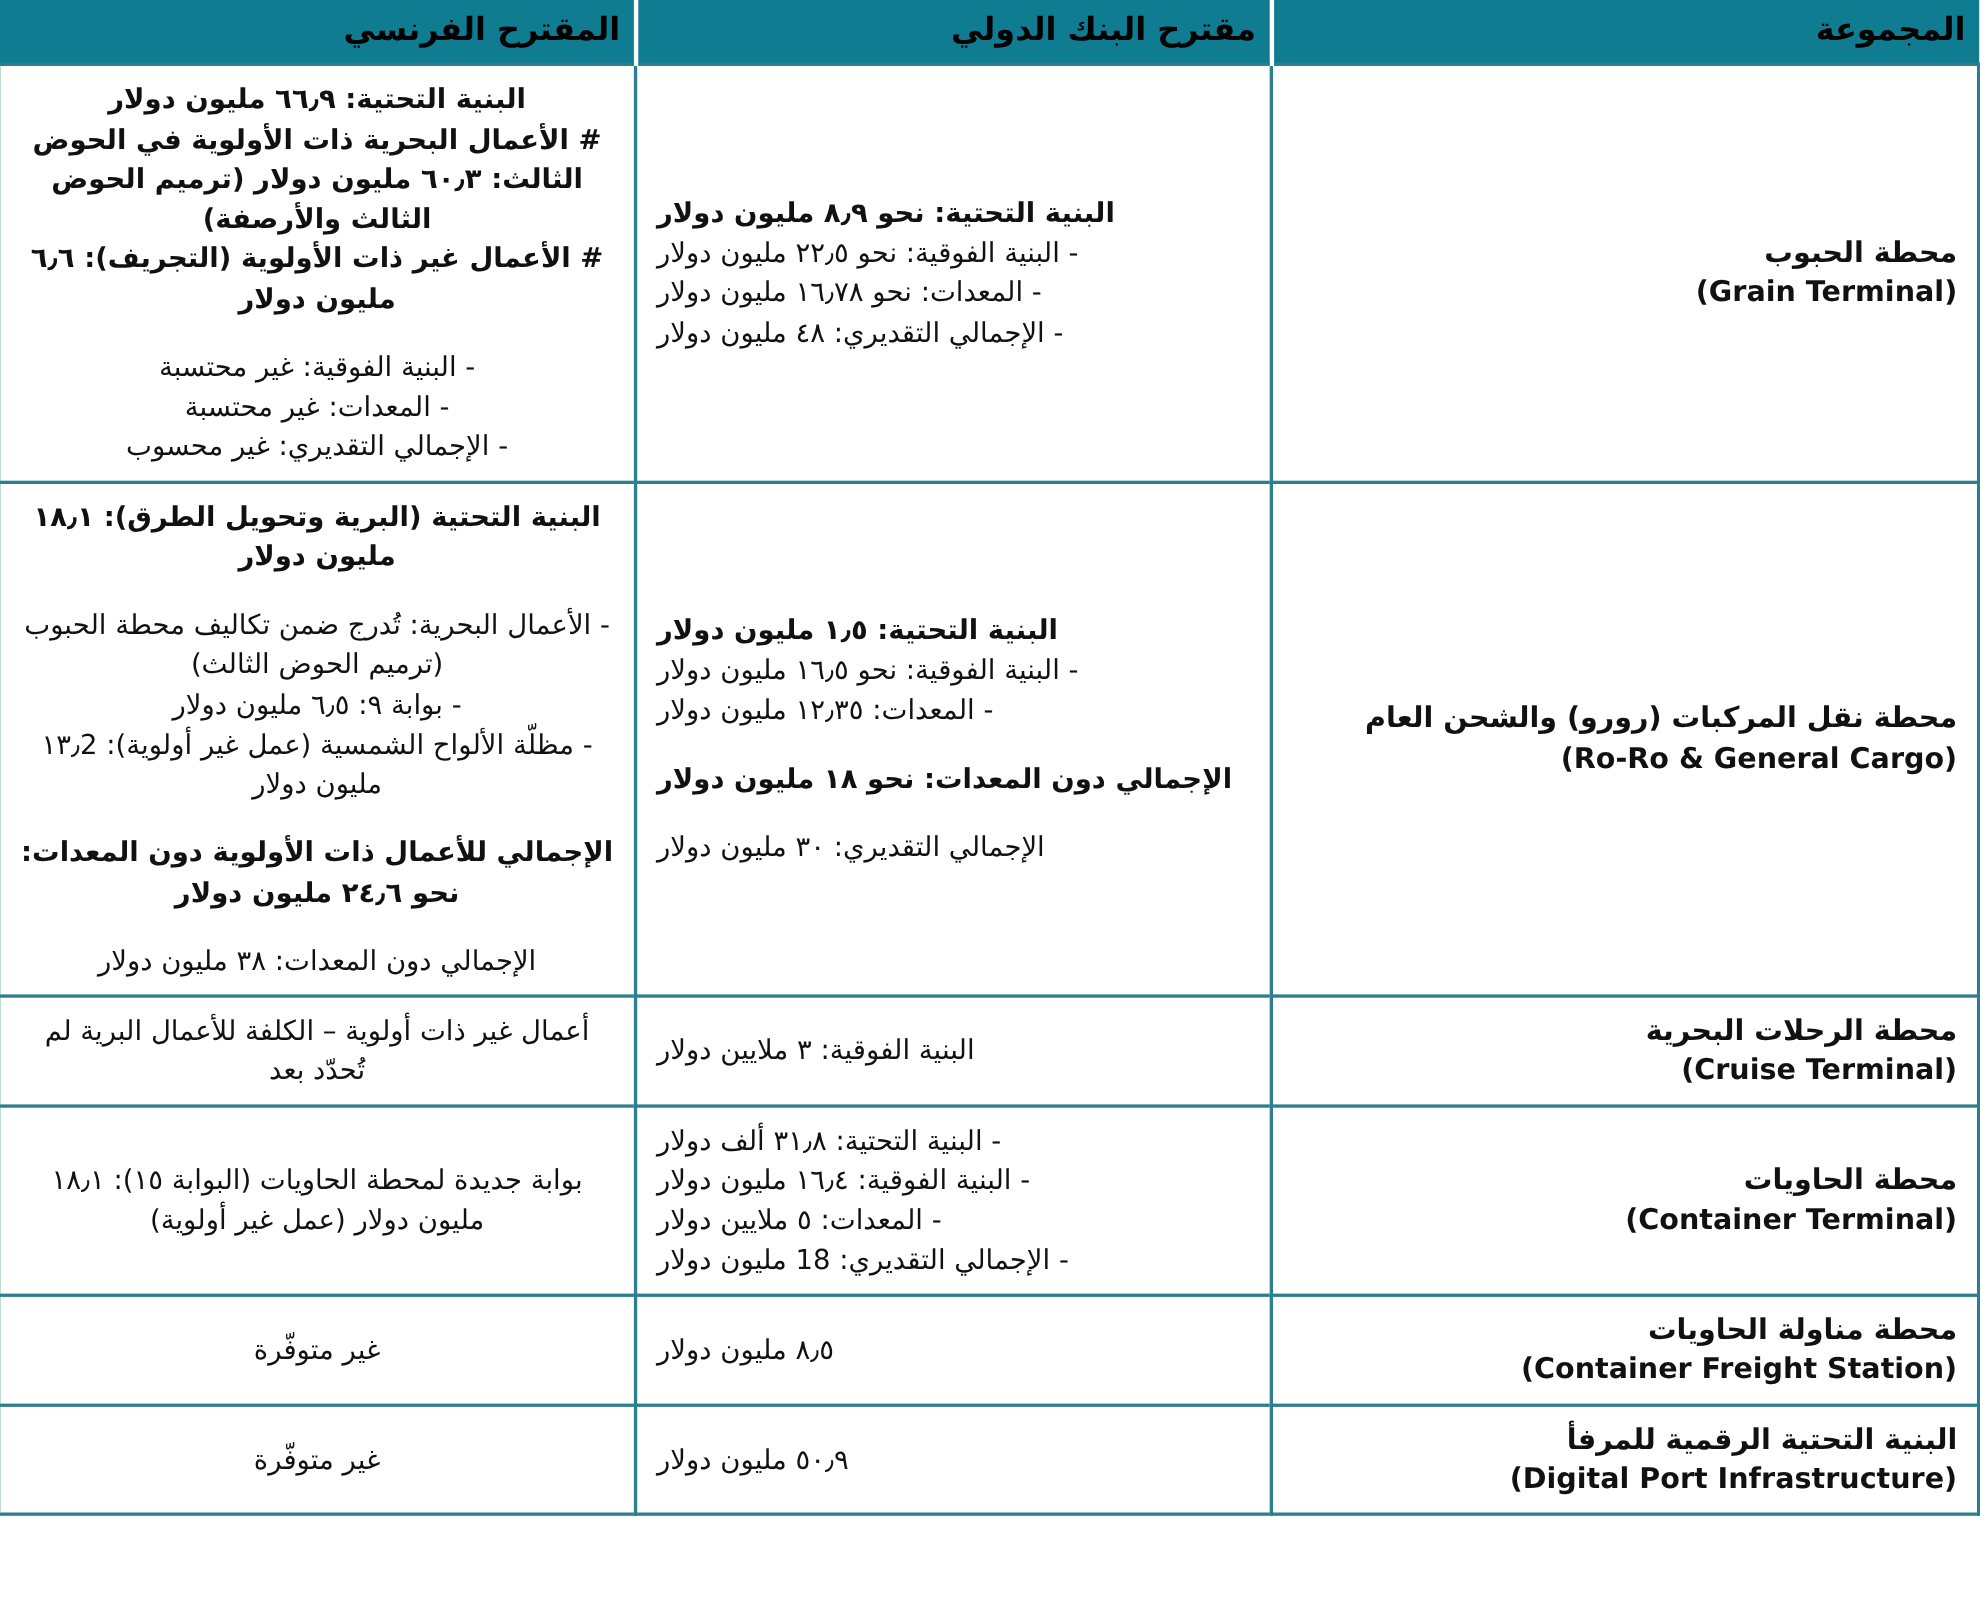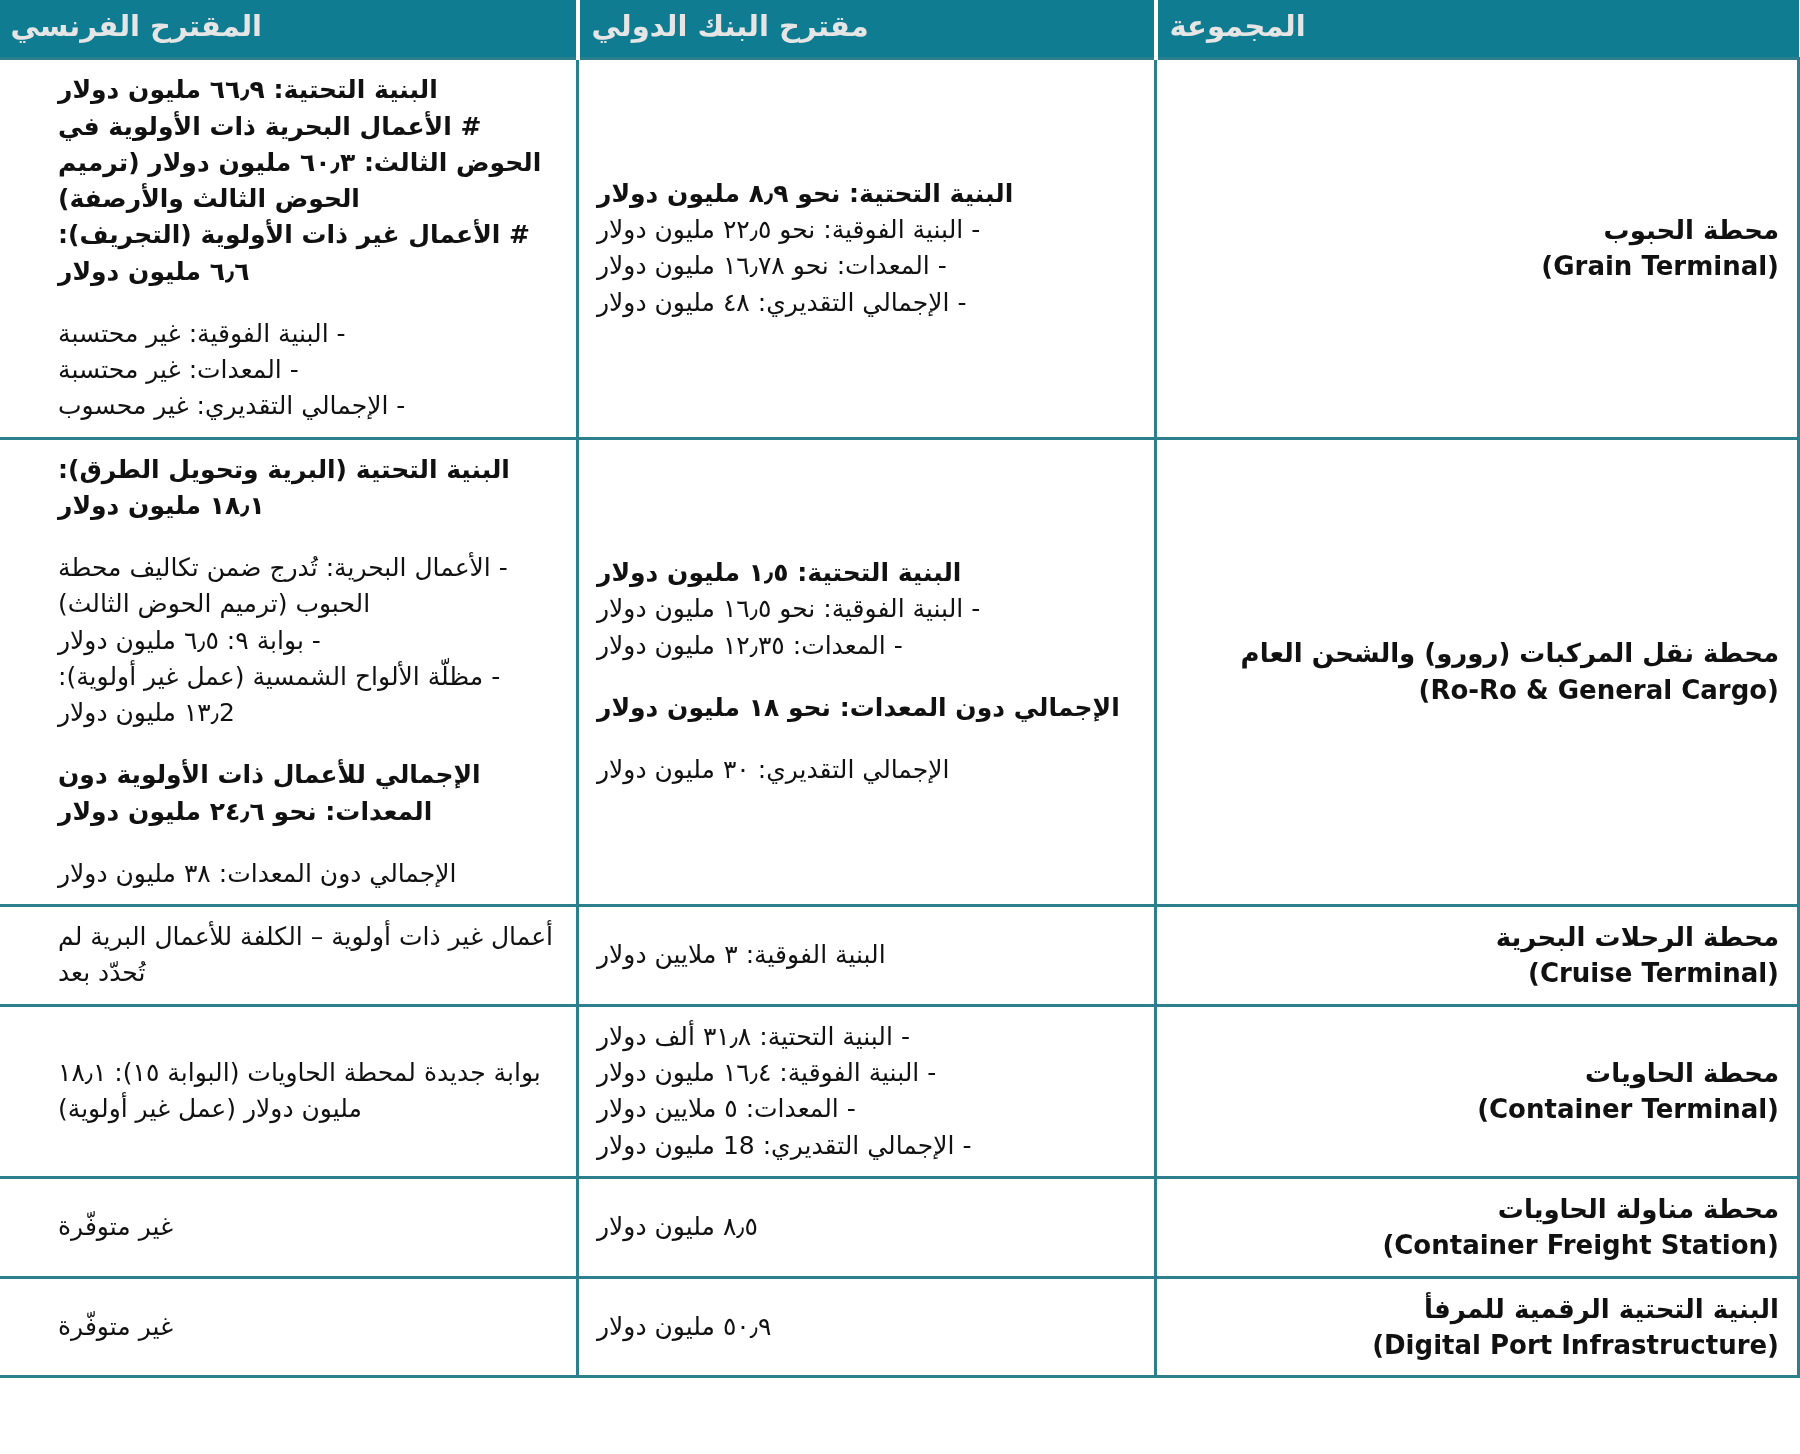--- a/index.html
+++ b/index.html
@@ -30,24 +30,24 @@
     direction: rtl;
   }
 
   
   col.c-group { width: 643px; }
   col.c-wb    { width: 578px; }
   col.c-fr    { width: 579px; }
 
   thead th {
     background: #107C92;
-    color: #e5e5e5;
+    color: #000000;
     font-size: 29px;
     font-weight: bold;
-    text-align: left;
+    text-align: right;
     padding: 10px 12px 14px 12px;
     height: 48px;
     box-sizing: border-box;
     border-left: 4px solid #ffffff;
     border-right: 4px solid #ffffff;
     line-height: 1.15;
   }
   thead th:first-child { border-right: none; }
   thead th:last-child  { border-left: none; }
 
@@ -74,21 +74,21 @@
   }
 
   .para {
     display: block;
     text-align: left;
   }
   .para.b { font-weight: bold; }
   .spacer { display: block; height: 26px; }
 
   
-  td.fr .para { text-align: left; margin-left: 40px; }
+  td.fr .para { text-align: center; }
 </style>
 </head>
 <body>
 
 <div class="table-wrap">
   <table class="cmp">
     <colgroup>
       <col class="c-group">
       <col class="c-wb">
       <col class="c-fr">

